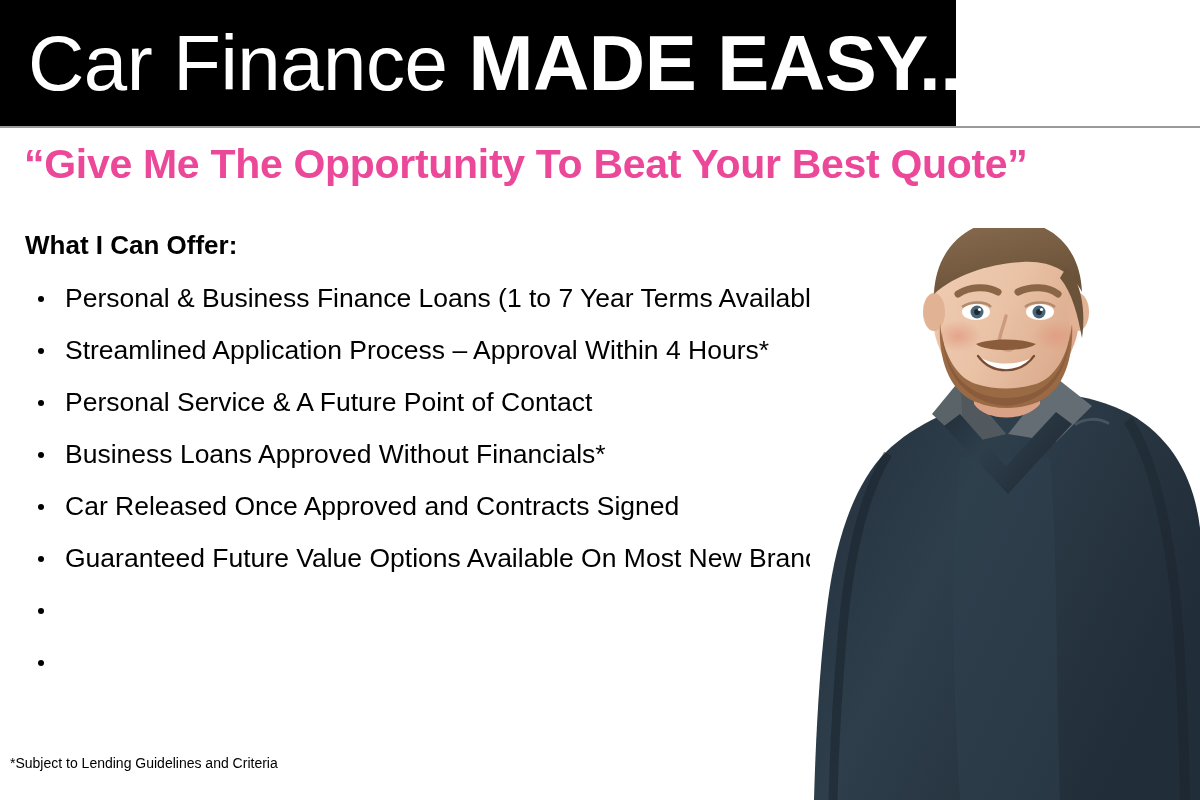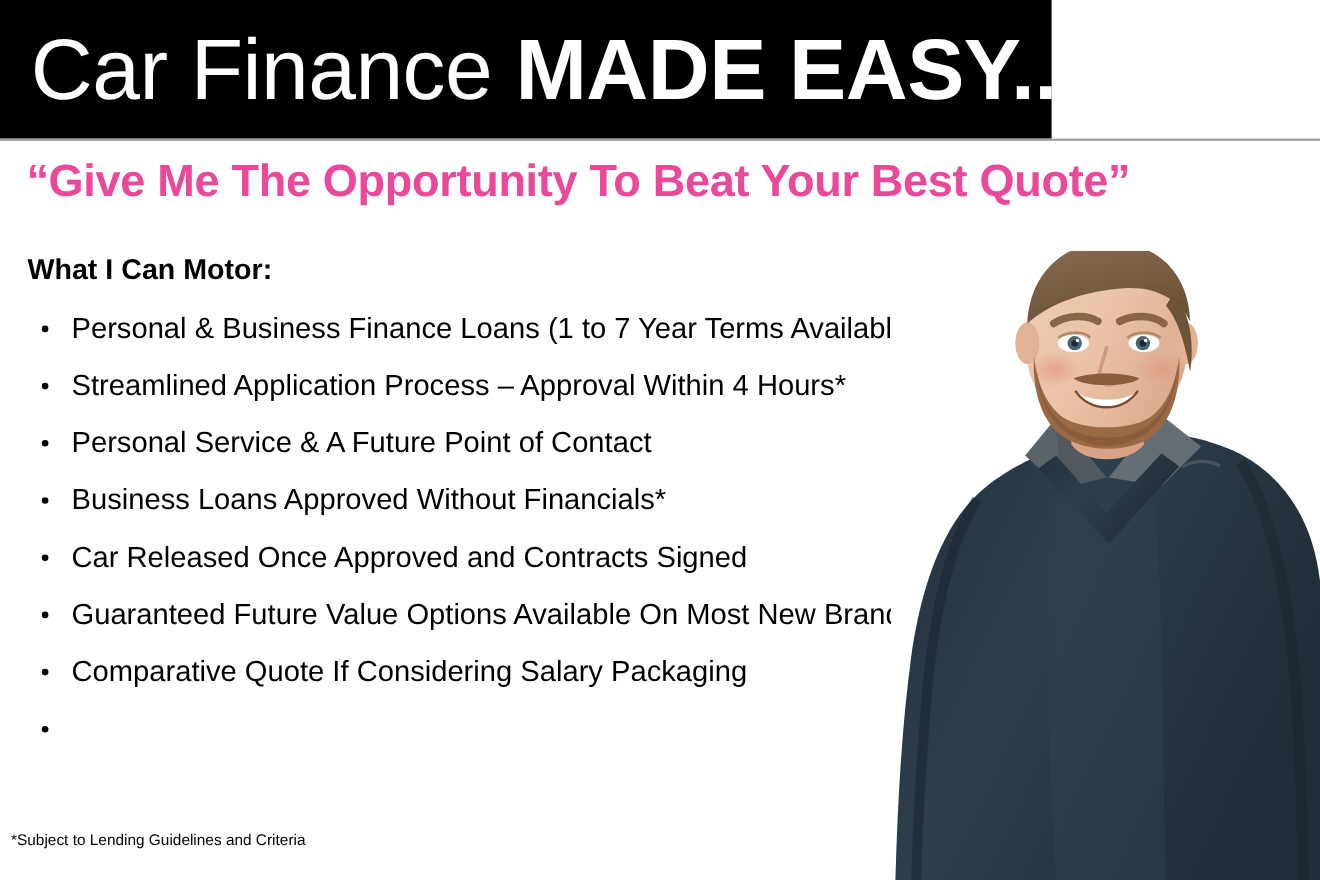--- a/index.html
+++ b/index.html
@@ -129,21 +129,21 @@
 
   <div class="banner">
     <div class="banner-title">
       <span class="t-light">Car Finance </span><span class="t-bold">MADE EASY...</span>
     </div>
   </div>
   <div class="banner-rule"></div>
 
   <div class="headline">“Give Me The Opportunity To Beat Your Best Quote”</div>
 
-  <div class="subhead">What I Can Motor:</div>
+  <div class="subhead">What I Can Offer:</div>
 
   <ul class="offer-list">
     <li class="offer-item">
       <span class="offer-bullet"></span>
       <span>Personal &amp; Business Finance Loans (1 to 7 Year Terms Available)</span>
     </li>
     <li class="offer-item">
       <span class="offer-bullet"></span>
       <span>Streamlined Application Process – Approval Within 4 Hours*</span>
     </li>
@@ -158,21 +158,20 @@
     <li class="offer-item">
       <span class="offer-bullet"></span>
       <span>Car Released Once Approved and Contracts Signed</span>
     </li>
     <li class="offer-item">
       <span class="offer-bullet"></span>
       <span>Guaranteed Future Value Options Available On Most New Brands</span>
     </li>
     <li class="offer-item">
       <span class="offer-bullet"></span>
-      <span>Comparative Quote If Considering Salary Packaging</span>
     </li>
     <li class="offer-item">
       <span class="offer-bullet"></span>
     </li>
   </ul>
 
   <div class="footnote">*Subject to Lending Guidelines and Criteria</div>
 
   <div class="portrait">
     <svg width="390" height="572" viewBox="0 0 390 572" xmlns="http://www.w3.org/2000/svg">

